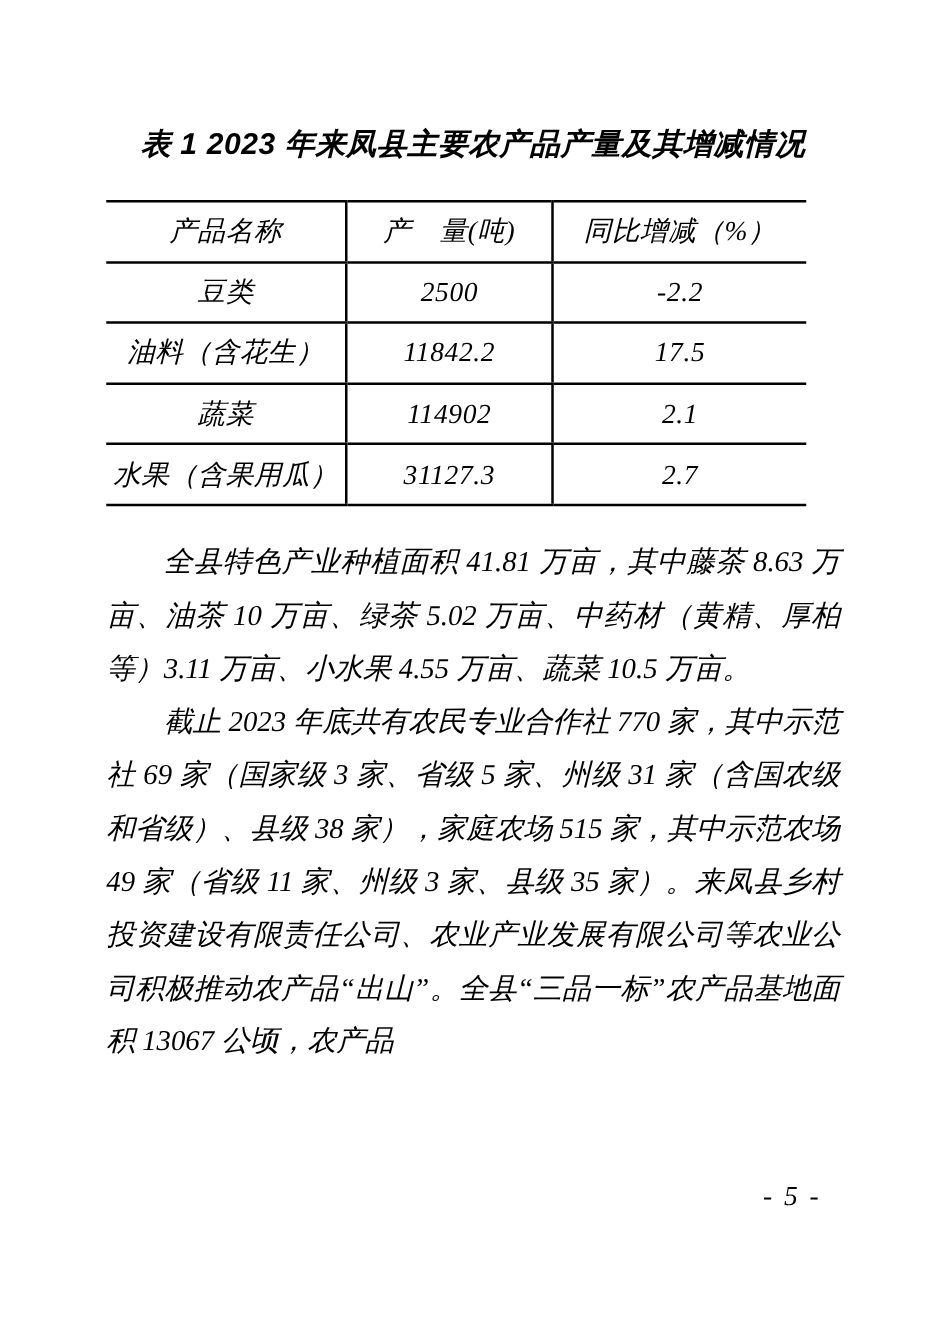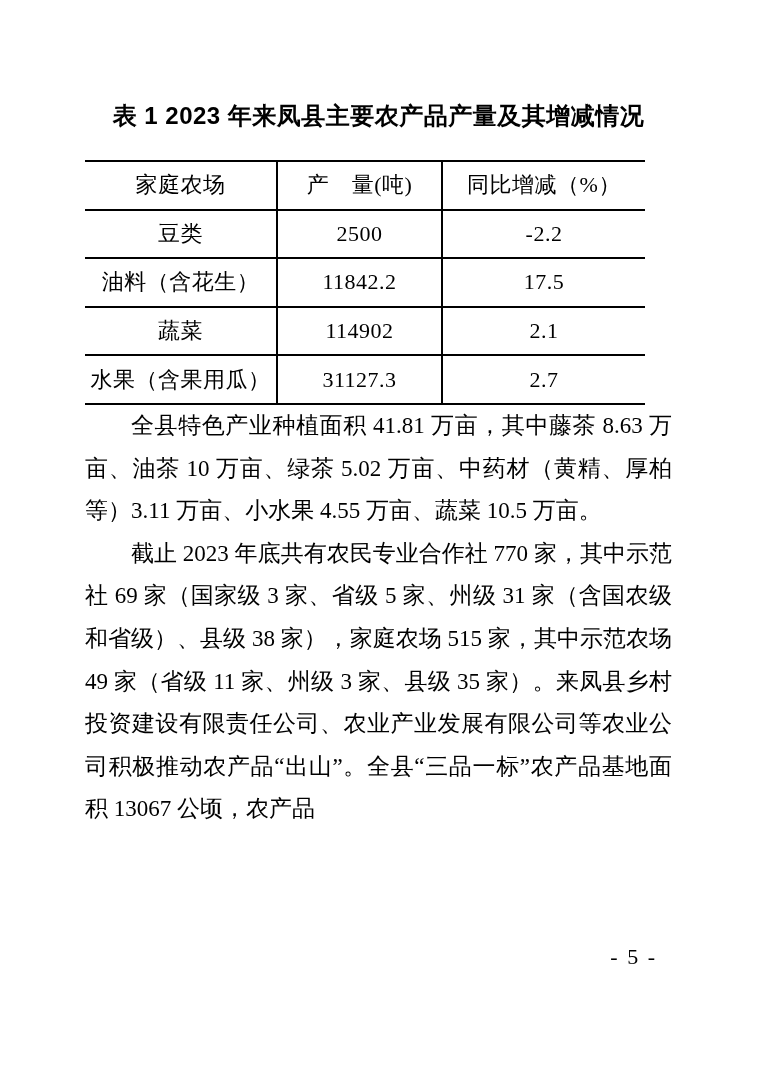--- a/index.html
+++ b/index.html
@@ -1,15 +1,15 @@
 <!DOCTYPE html>
 <html><head>
 <meta charset="utf-8">
 <style>
-  * { margin: 0; padding: 0; box-sizing: border-box; }
+  * { margin: 0; padding: 0; box-sizing: border-box; font-style: italic; }
   html, body { background: #ffffff; }
   body {
     width: 757px;
     height: 1074px;
     overflow: hidden;
     color: #000000;
     font-family: "Liberation Serif", "DejaVu Serif", serif;
   }
   .page {
     width: 757px;
@@ -44,21 +44,21 @@
     text-align: center;
     vertical-align: middle;
     font-weight: normal;
     font-size: 22px;
     letter-spacing: 0.5px;
   }
   .stats-table th + th, .stats-table td + td {
     border-left: 2px solid #000;
   }
   .body-text {
-    margin-top: 0;
+    margin-top: 24px;
     font-size: 23px;
     line-height: 42.6px;
     text-align: justify;
   }
   .body-text p {
     text-indent: 2em;
   }
   .page-number {
     position: absolute;
     right: 100px;
@@ -75,21 +75,21 @@
   <div class="table-title">表 1 2023 年来凤县主要农产品产量及其增减情况</div>
 
   <table class="stats-table">
     <colgroup>
       <col class="c1">
         <col class="c2">
         <col class="c3">
     </colgroup>
     <thead>
       <tr>
-        <th>家庭农场</th>
+        <th>产品名称</th>
         <th>产　量(吨)</th>
         <th>同比增减（%）</th>
       </tr>
     </thead>
     <tbody>
         <tr>
           <td>豆类</td>
           <td>2500</td>
           <td>-2.2</td>
         </tr>

